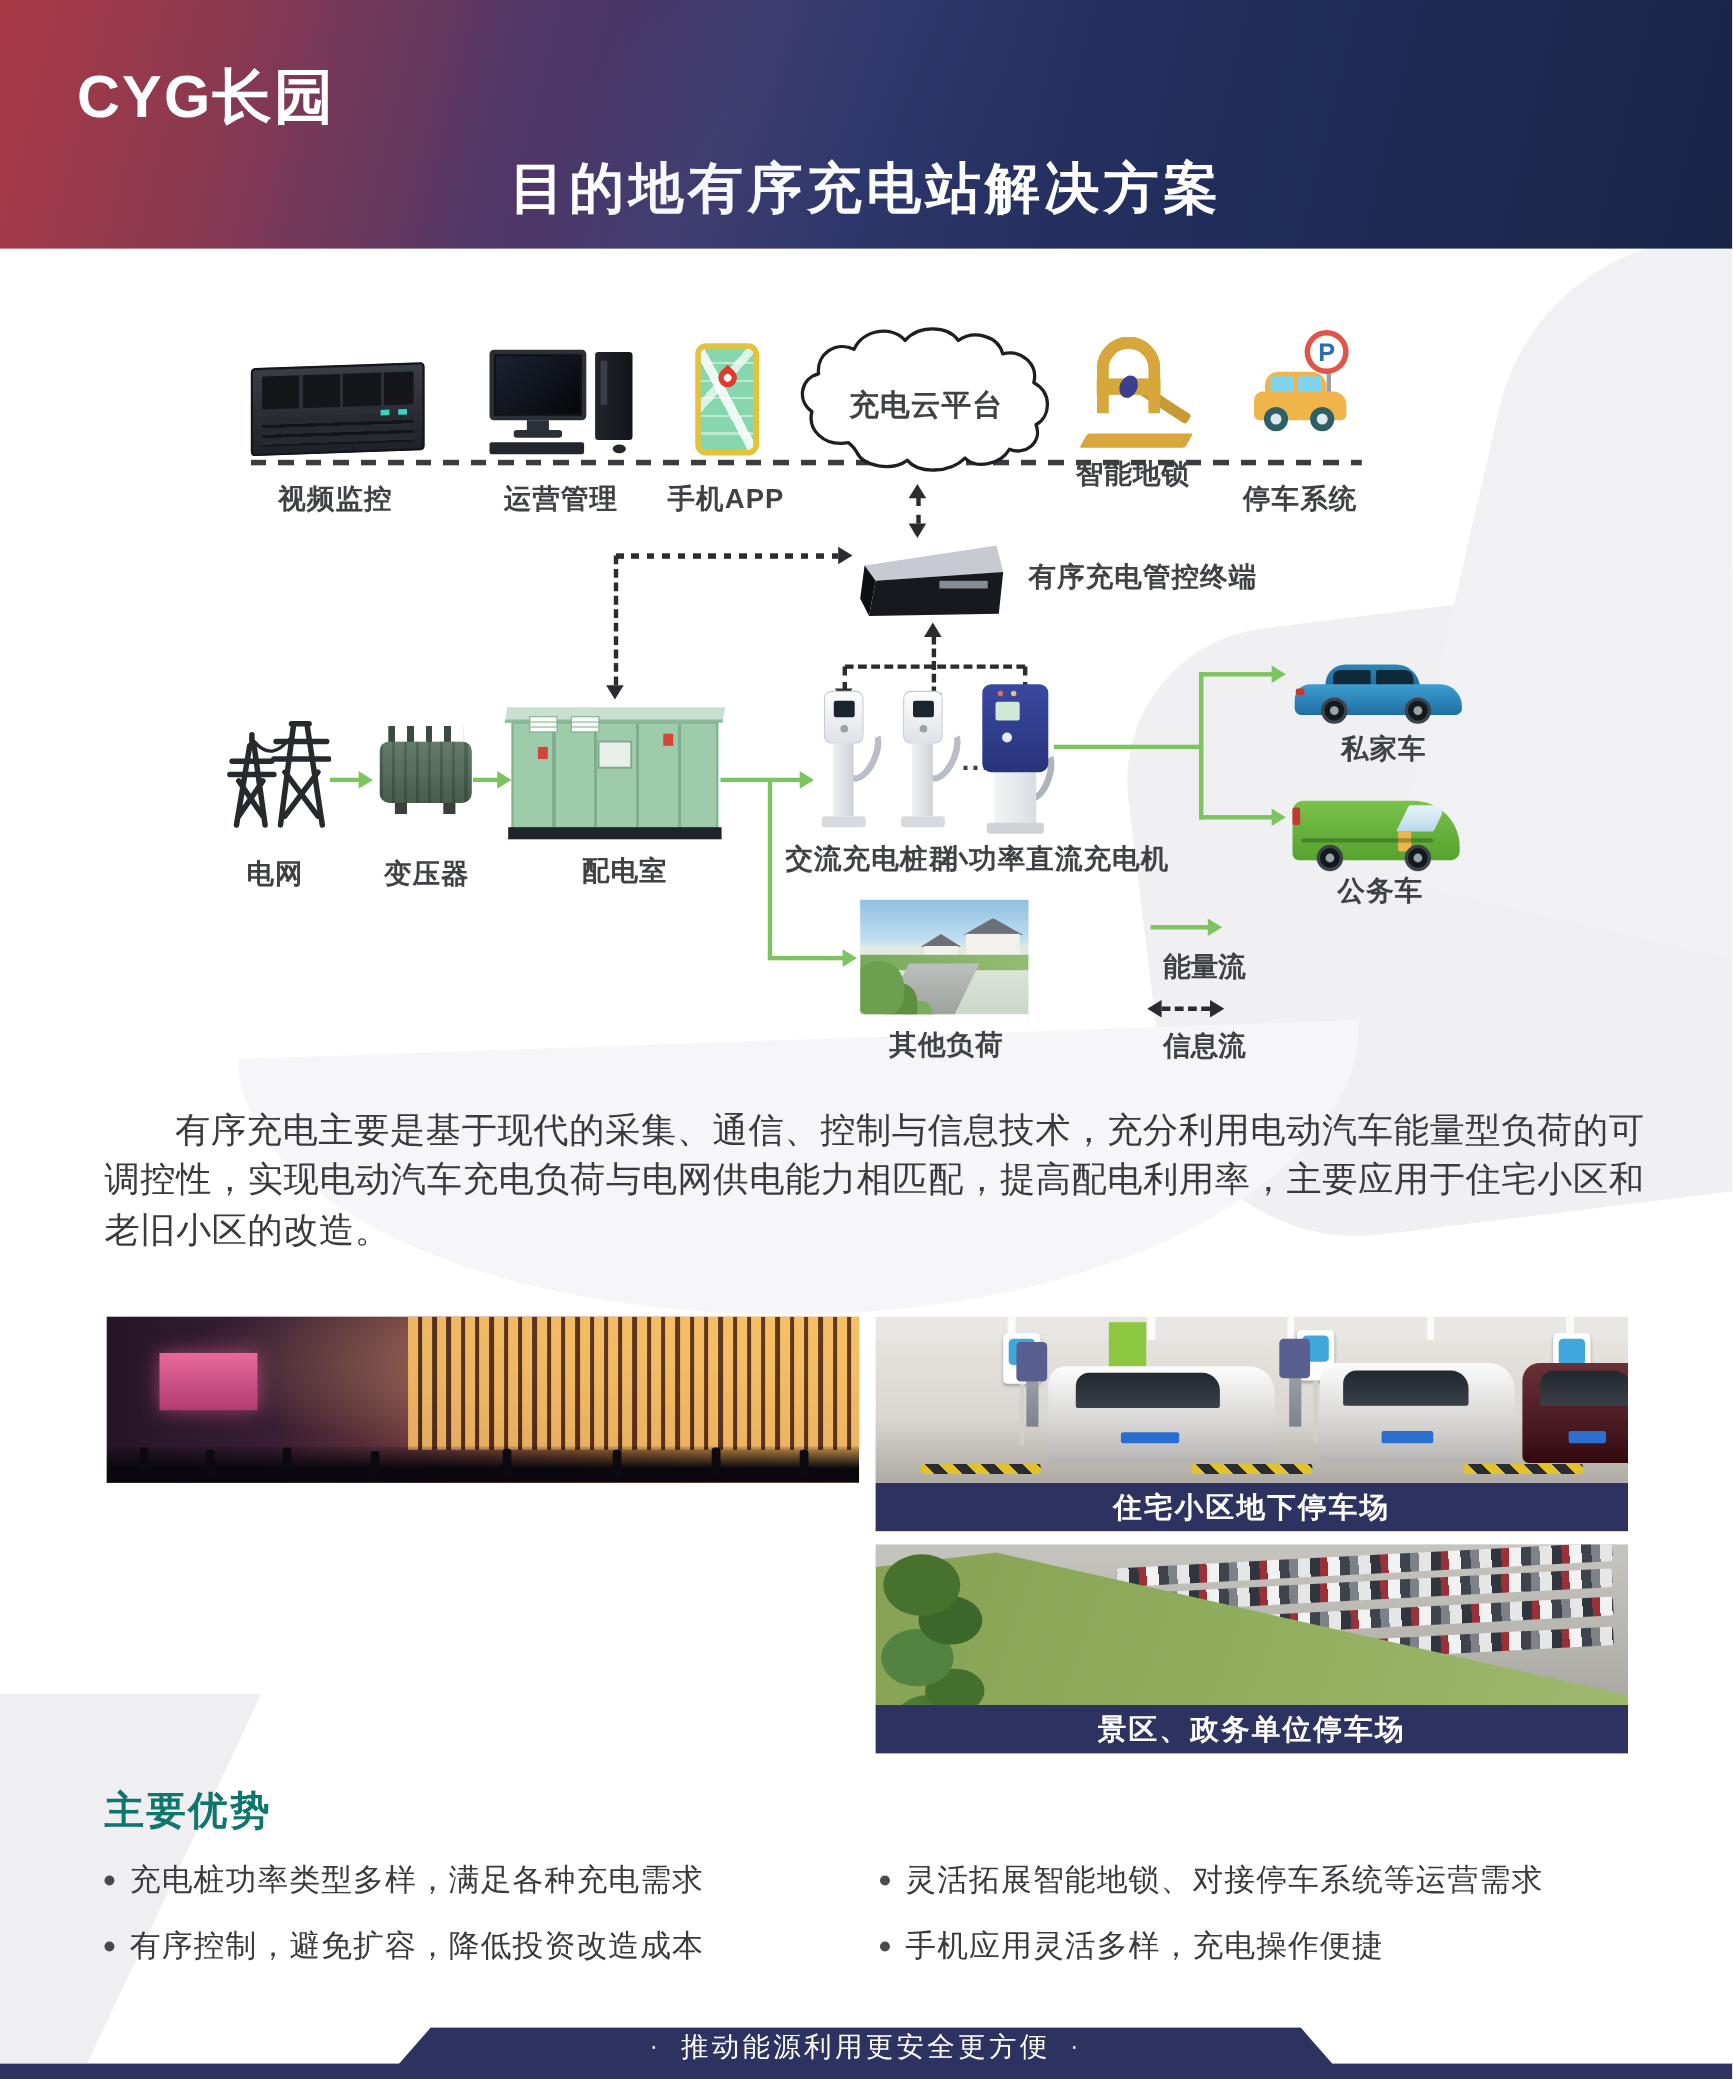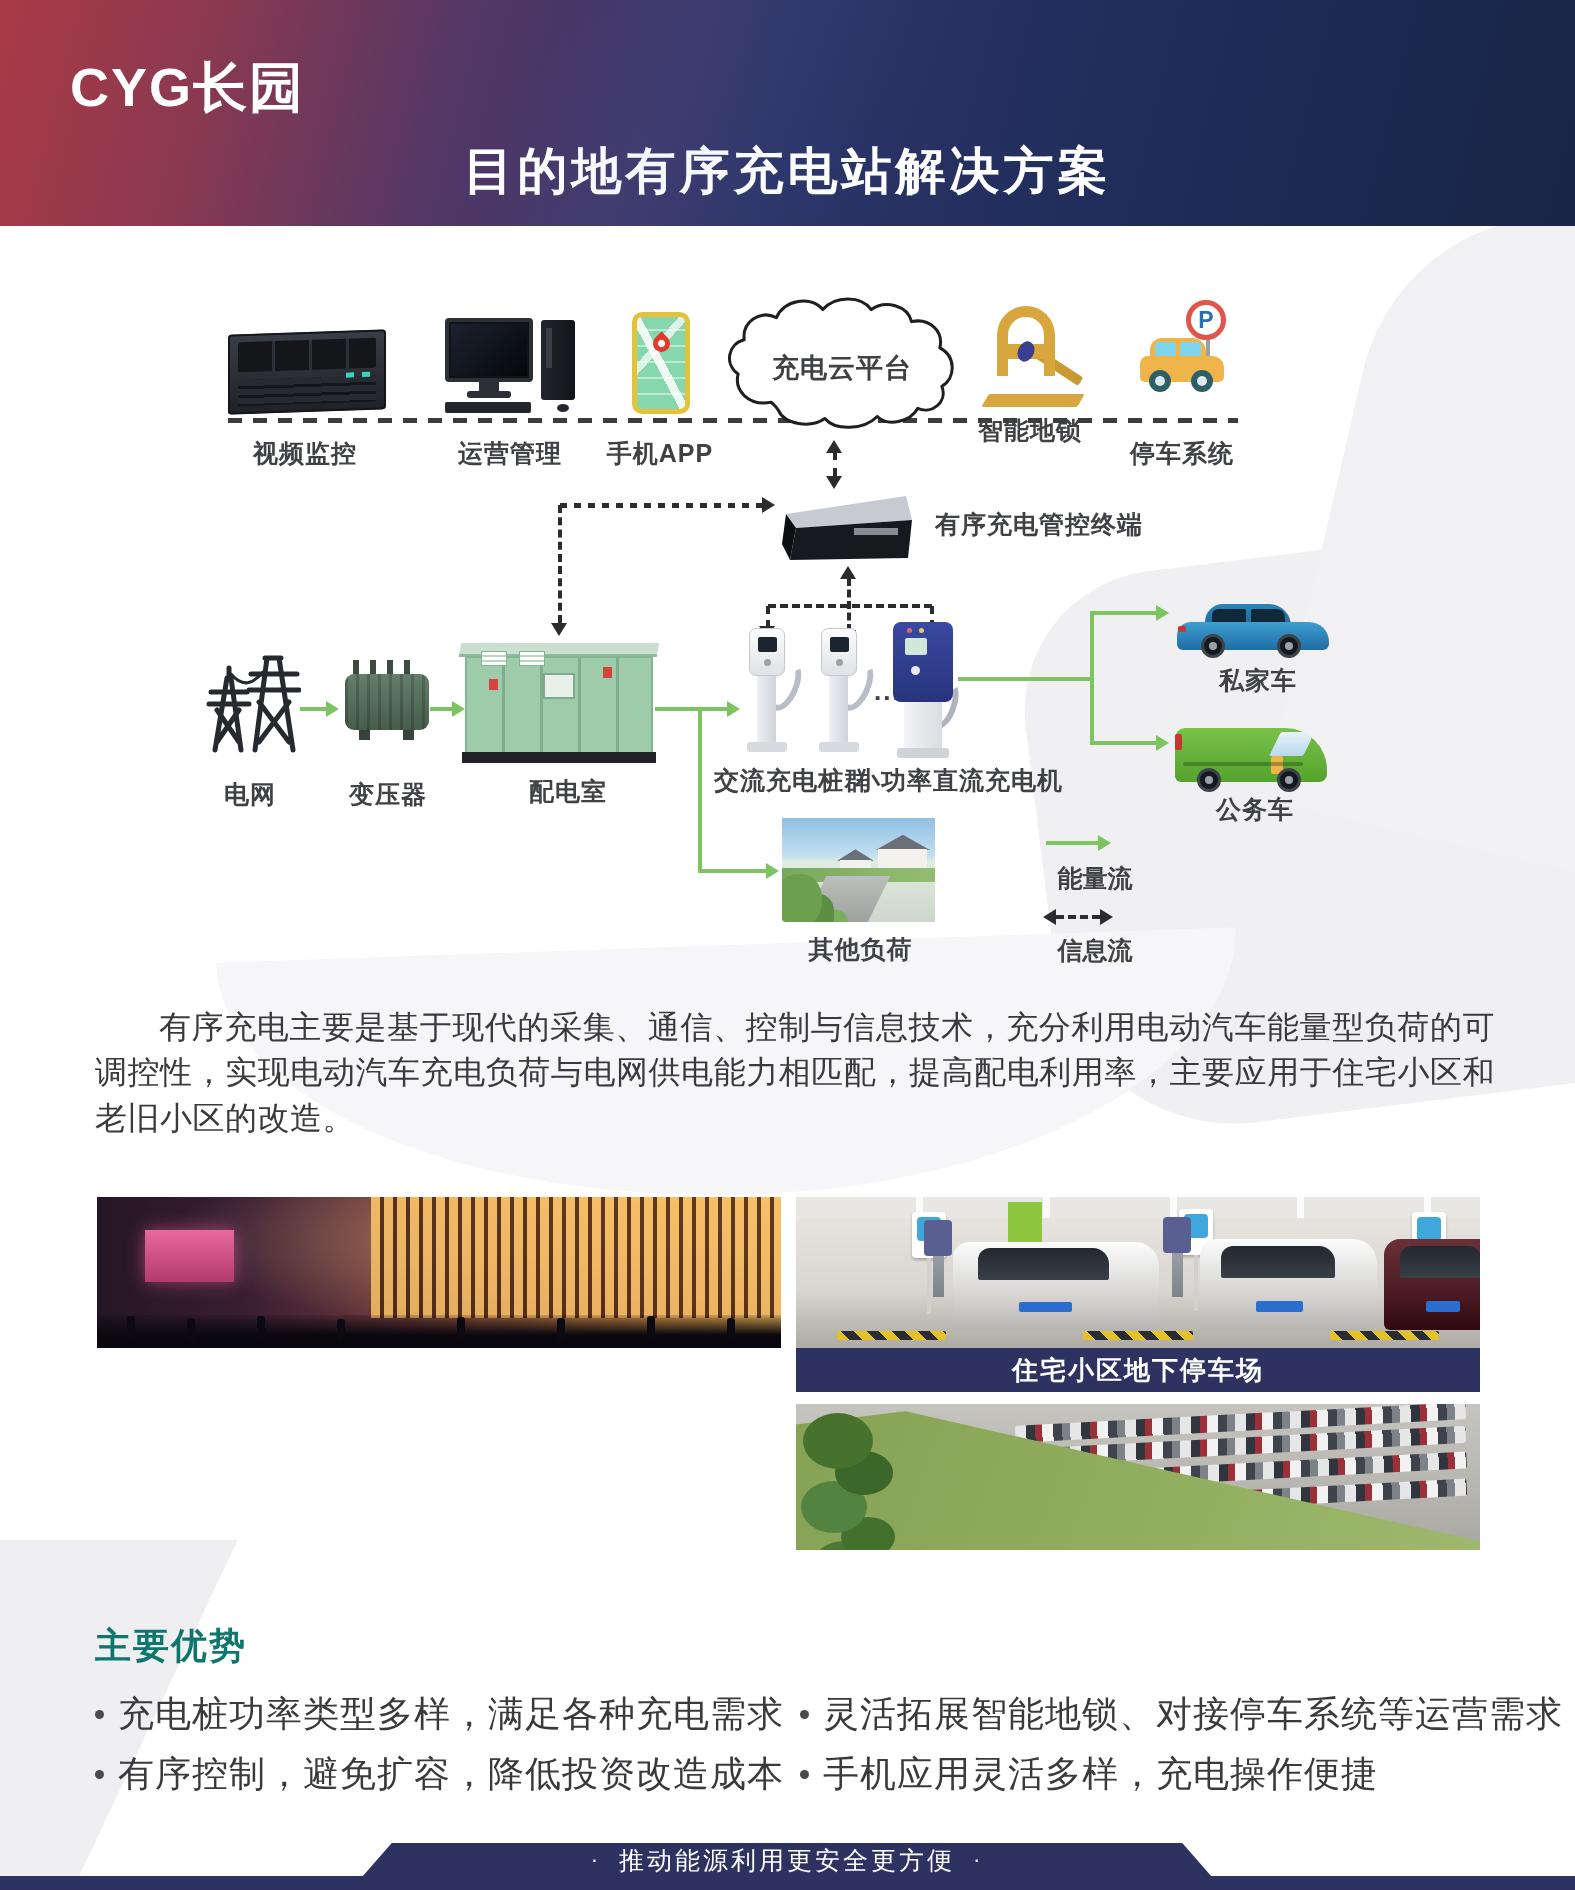--- a/index.html
+++ b/index.html
@@ -231,21 +231,21 @@
     repeating-linear-gradient(90deg,#e6e6e6 0 11px,#30353e 11px 20px,#9c3038 20px 27px,#f2f2f2 27px 38px,#3f444c 38px 47px,#7d8288 47px 55px)}
   .r1{left:32%;right:2%;top:7%}.r2{left:24%;right:2%;top:24%}.r3{left:28%;right:2%;top:41%}.r4{left:40%;right:2%;top:58%}
   .p4-grass{position:absolute;left:0;bottom:0;width:100%;height:100%;
     background:linear-gradient(110deg,#86a355 0%,#93b061 60%,#9eb86d 100%);
     clip-path:polygon(0 14%,16% 5%,100% 94%,100% 100%,0 100%)}
   .p4-trees{position:absolute;left:1%;top:6%;width:70px;height:56px;background:#47722e;border-radius:50%;
     box-shadow:26px 32px 0 -6px #3c672a,-4px 66px 0 -2px #538340,30px 96px 0 -8px #44702e,6px 124px 0 -4px #4c7a34}
 
   
   .adv-title{position:absolute;z-index:2;left:95px;top:1622px;font-size:36px;font-weight:bold;color:#0f766e;letter-spacing:2px}
-  .adv-item{position:absolute;z-index:2;display:flex;align-items:center;gap:14px;font-size:36px;color:#3a3a3e;letter-spacing:1px}
+  .adv-item{position:absolute;z-index:2;display:flex;align-items:center;gap:14px;font-size:28px;color:#3a3a3e;letter-spacing:1px}
   .adv-dot{width:9px;height:9px;border-radius:50%;background:#4a4a4e;flex:none}
   .a1{left:95px;top:1690px}.a2{left:95px;top:1750px}.a3{left:800px;top:1690px}.a4{left:800px;top:1750px}
 
   
   .foot-trap{position:absolute;z-index:2;left:362px;top:1843px;width:850px;height:34px;background:#2e3261;
     clip-path:polygon(3.5% 0,96.5% 0,100% 100%,0 100%);display:flex;align-items:center;justify-content:center;gap:18px;
     color:#fff;font-size:25px;letter-spacing:3px}
   .foot-dot{font-size:22px}
   .foot-bar{position:absolute;z-index:2;left:0;top:1876px;width:100%;height:14px;background:#2e3261}
 </style>
@@ -497,20 +497,21 @@
 
   <div class="card c4">
     <div class="ph photo4">
       <div class="p4-row r1"></div>
       <div class="p4-row r2"></div>
       <div class="p4-row r3"></div>
       <div class="p4-row r4"></div>
       <div class="p4-grass"></div>
       <div class="p4-trees"></div>
     </div>
+    <div class="cap">景区、政务单位停车场</div>
   </div>
 
   <div class="adv-title">主要优势</div>
   <div class="adv-item a1">
     <span class="adv-dot"></span>
     <span>充电桩功率类型多样，满足各种充电需求</span>
   </div>
   <div class="adv-item a2">
     <span class="adv-dot"></span>
     <span>有序控制，避免扩容，降低投资改造成本</span>

